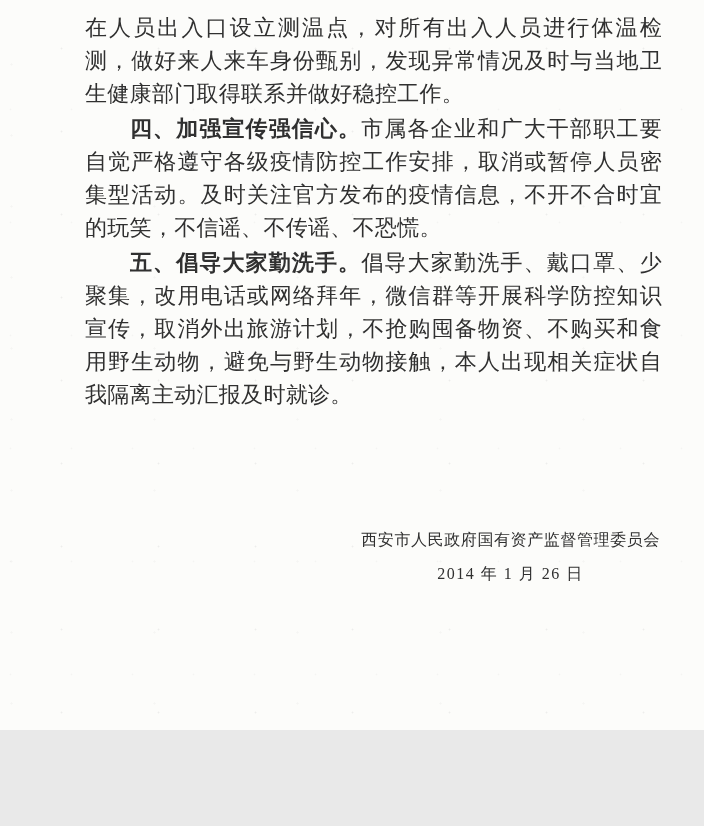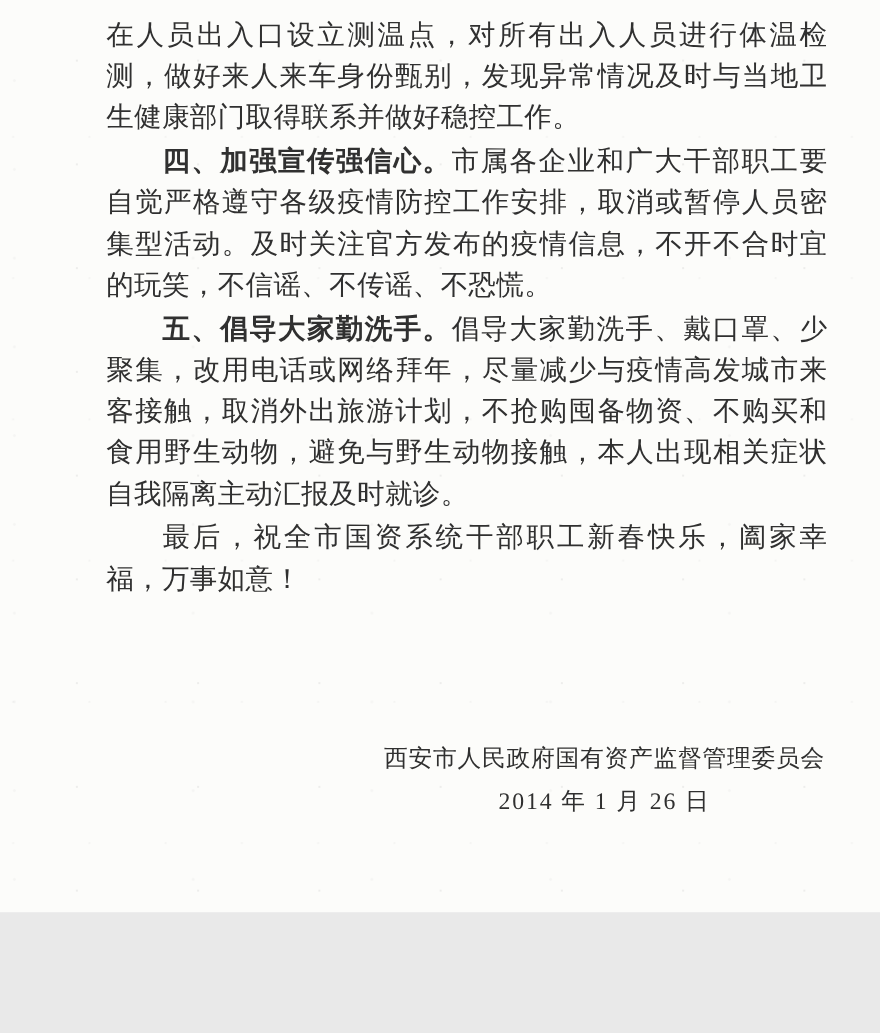--- a/index.html
+++ b/index.html
@@ -52,21 +52,21 @@
     letter-spacing: 0.2px;
   }
 
   .signature-block {
     margin-top: 112px;
     margin-left: auto;
     margin-right: 2px;
     width: fit-content;
     text-align: center;
     text-indent: 0;
-    font-size: 19px;
+    font-size: 16px;
     line-height: 34px;
     letter-spacing: 0.6px;
   }
 
   .signature-org {
     white-space: nowrap;
   }
 
   .signature-date {
     letter-spacing: 1.5px;
@@ -76,23 +76,22 @@
 <body>
 
 <div class="page">
   <div class="content">
 
     <p class="para no-indent"><span>在人员出入口设立测温点，对所有出入人员进行体温检测，做好来人来车身份甄别，发现异常情况及时与当地卫生健康部门取得联系并做好稳控工作。</span></p>
 
 
     <p class="para"><span class="lead">四、加强宣传强信心。</span><span>市属各企业和广大干部职工要自觉严格遵守各级疫情防控工作安排，取消或暂停人员密集型活动。及时关注官方发布的疫情信息，不开不合时宜的玩笑，不信谣、不传谣、不恐慌。</span></p>
 
-    <p class="para"><span class="lead">五、倡导大家勤洗手。</span><span>倡导大家勤洗手、戴口罩、少聚集，改用电话或网络拜年，尽量减少与疫情高发城市来客接触，取消外出旅游计划，不抢购囤备物资、不购买和食用野生动物，避免与野生动物接触，本人出现相关症状自我隔离主动汇报及时就诊。</span></p>
+    <p class="para"><span class="lead">五、倡导大家勤洗手。</span><span>倡导大家勤洗手、戴口罩、少聚集，改用电话或网络拜年，微信群等开展科学防控知识宣传，取消外出旅游计划，不抢购囤备物资、不购买和食用野生动物，避免与野生动物接触，本人出现相关症状自我隔离主动汇报及时就诊。</span></p>
 
-    <p class="para"><span>最后，祝全市国资系统干部职工新春快乐，阖家幸福，万事如意！</span></p>
 
     <div class="signature-block">
       <div class="signature-org">西安市人民政府国有资产监督管理委员会</div>
       <div class="signature-date">2014 年 1 月 26 日</div>
     </div>
 
   </div>
 </div>
 
 </body></html>

